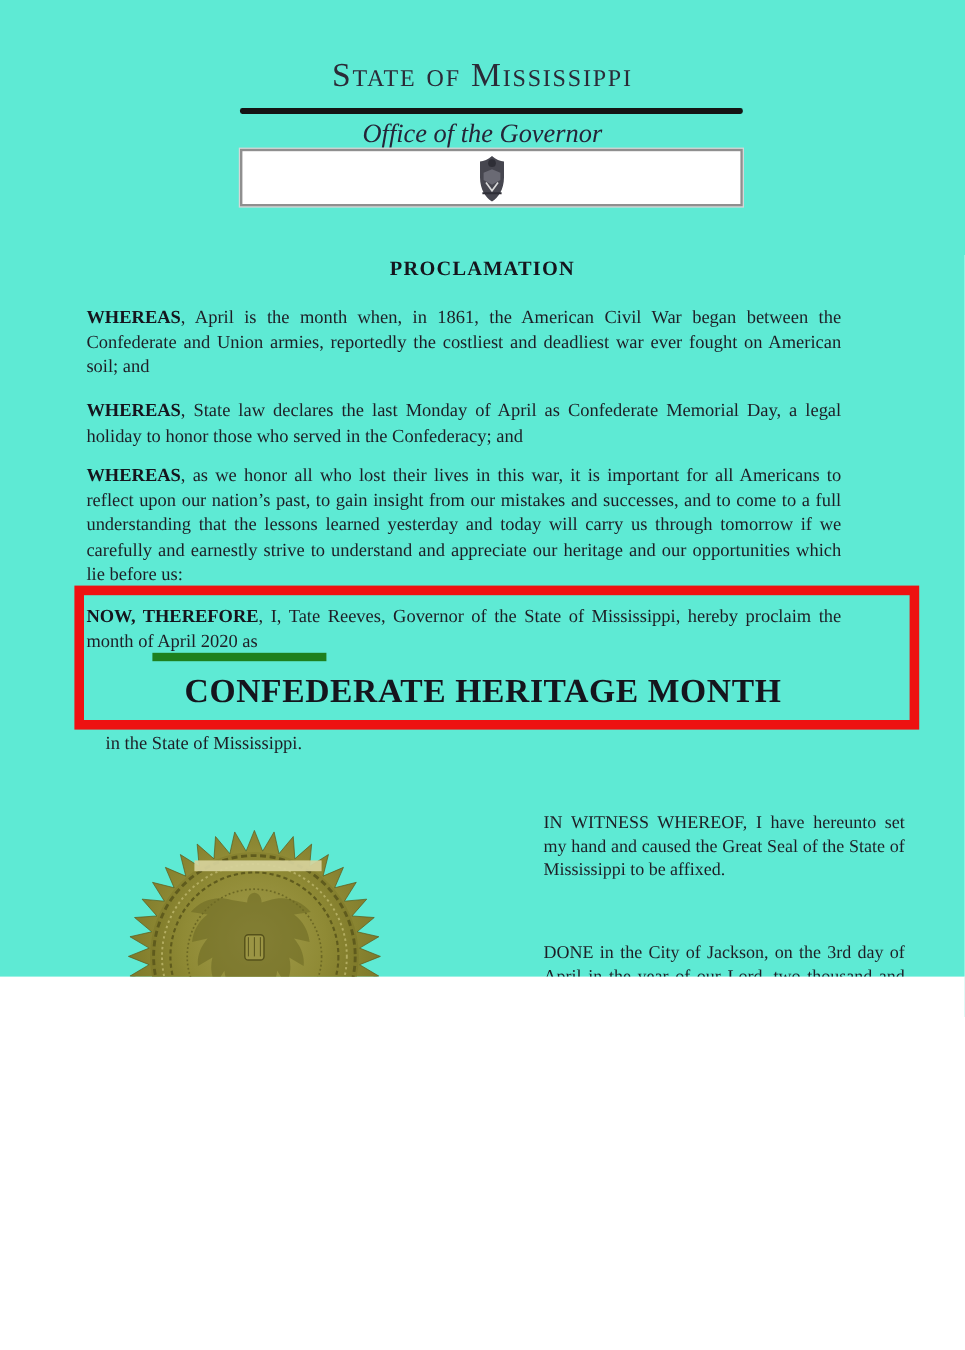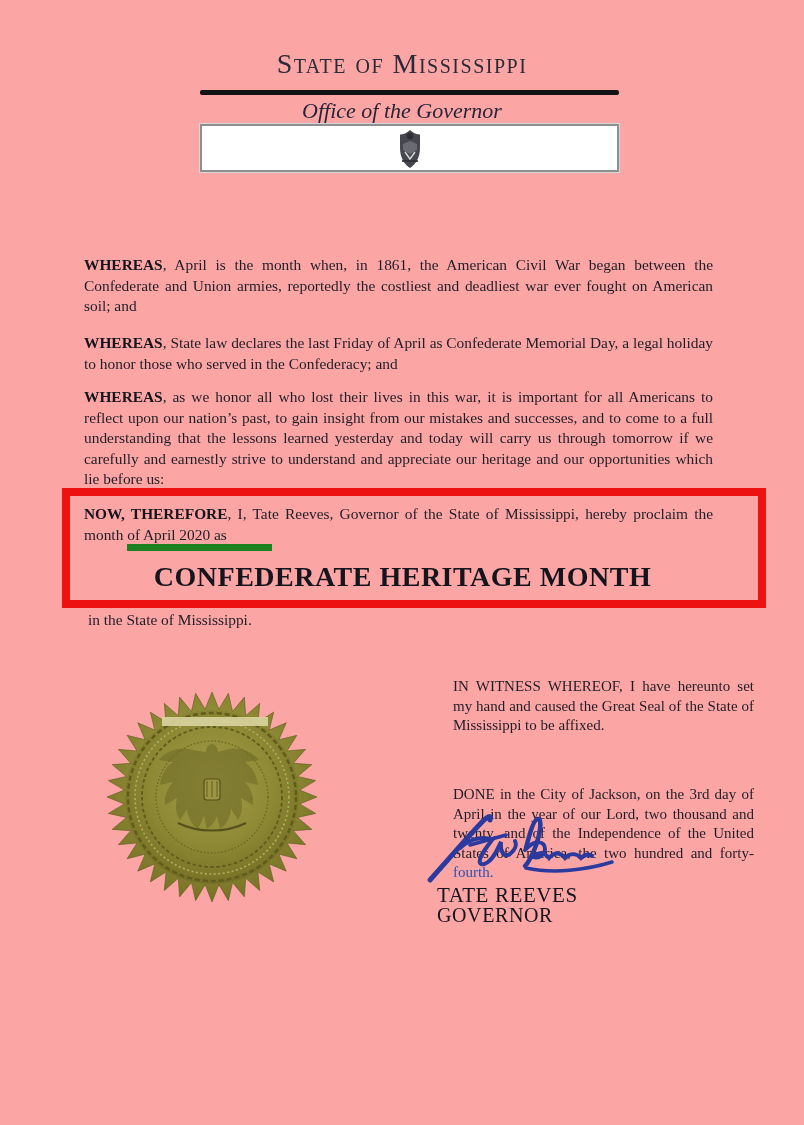--- a/index.html
+++ b/index.html
@@ -1,17 +1,17 @@
 <!DOCTYPE html>
 <html><head>
 <meta charset="utf-8">
 <style>
   html,body{margin:0;padding:0;background:#ffffff;}
   .page{
-    position:relative;width:804px;height:1125px;background:#fca5a5;
+    position:relative;width:804px;height:814px;background:#5eead4;
     font-family:"Liberation Serif", serif;color:#1e1e26;overflow:hidden;
   }
   
   .state-title{
     position:absolute;top:48px;left:0;width:100%;text-align:center;
     font-size:28px;font-variant:small-caps;letter-spacing:1.5px;color:#2b2b38;
   }
   .head-rule{position:absolute;left:200px;top:90px;width:419px;height:5px;background:#141414;border-radius:2px;}
   .office-subtitle{
     position:absolute;top:98px;left:0;width:100%;text-align:center;
@@ -21,21 +21,21 @@
     position:absolute;left:200px;top:124px;width:415px;height:44px;
     border:2px solid #8f8f8f;box-shadow:0 0 0 1px #d7d7d7;background:#fff;
   }
   .emblem-box svg{position:absolute;left:50%;top:2px;transform:translateX(-50%);}
   
   .doc-heading{
     position:absolute;top:214px;left:0;width:100%;text-align:center;
     font-size:17px;font-weight:bold;letter-spacing:1px;color:#15151d;
   }
   .para{
-    position:absolute;left:84px;width:629px;margin:0;text-align:justify;
+    position:absolute;left:72px;width:629px;margin:0;text-align:justify;
     font-size:15.4px;line-height:20.6px;color:#1e1e26;
   }
   .para b{color:#15151d;}
   .p1{top:255px;} .p2{top:333px;} .p3{top:387px;}
   .now-para{top:503px;line-height:21px;}
   .red-box{
     position:absolute;left:62px;top:488px;width:688px;height:104px;
     border:8px solid #ee1111;background:transparent;
   }
   .green-underline{position:absolute;left:127px;top:544px;width:145px;height:7px;background:#1e801e;}
@@ -66,23 +66,24 @@
   <div class="emblem-box">
     <svg width="30" height="42" viewBox="0 0 30 42">
       <path d="M15 2 C18 5 22 6.5 25 6.5 L25 20 C25 30 20 37 15 40 C10 37 5 30 5 20 L5 6.5 C8 6.5 12 5 15 2 Z" fill="#46464f"></path>
       <circle cx="15" cy="8" r="3.2" fill="#2e2e36"></circle>
       <path d="M8 16 L15 13 L22 16 L22 22 L15 26 L8 22 Z" fill="#6a6a74"></path>
       <path d="M10 24 L15 31 L20 24" stroke="#d8d8d8" stroke-width="1.4" fill="none"></path>
       <path d="M7 33 L23 33" stroke="#2e2e36" stroke-width="1.6"></path>
     </svg>
   </div>
 
+  <div class="doc-heading">PROCLAMATION</div>
 
   <p class="para p1"><b>WHEREAS</b><span>, April is the month when, in 1861, the American Civil War began between the Confederate and Union armies, reportedly the costliest and deadliest war ever fought on American soil; and</span></p>
-  <p class="para p2"><b>WHEREAS</b><span>, State law declares the last Friday of April as Confederate Memorial Day, a legal holiday to honor those who served in the Confederacy; and</span></p>
+  <p class="para p2"><b>WHEREAS</b><span>, State law declares the last Monday of April as Confederate Memorial Day, a legal holiday to honor those who served in the Confederacy; and</span></p>
   <p class="para p3"><b>WHEREAS</b><span>, as we honor all who lost their lives in this war, it is important for all Americans to reflect upon our nation’s past, to gain insight from our mistakes and successes, and to come to a full understanding that the lessons learned yesterday and today will carry us through tomorrow if we carefully and earnestly strive to understand and appreciate our heritage and our opportunities which lie before us:</span></p>
 
   <div class="red-box"></div>
   <p class="para now-para"><b>NOW, THEREFORE</b><span>, I, Tate Reeves, Governor of the State of Mississippi, hereby proclaim the month of April 2020 as</span></p>
   <div class="green-underline"></div>
   <div class="month-title">CONFEDERATE HERITAGE MONTH</div>
   <p class="closing-line">in the State of Mississippi.</p>
 
   <svg class="seal" width="212" height="212" viewBox="0 0 212 212">
     <defs>

